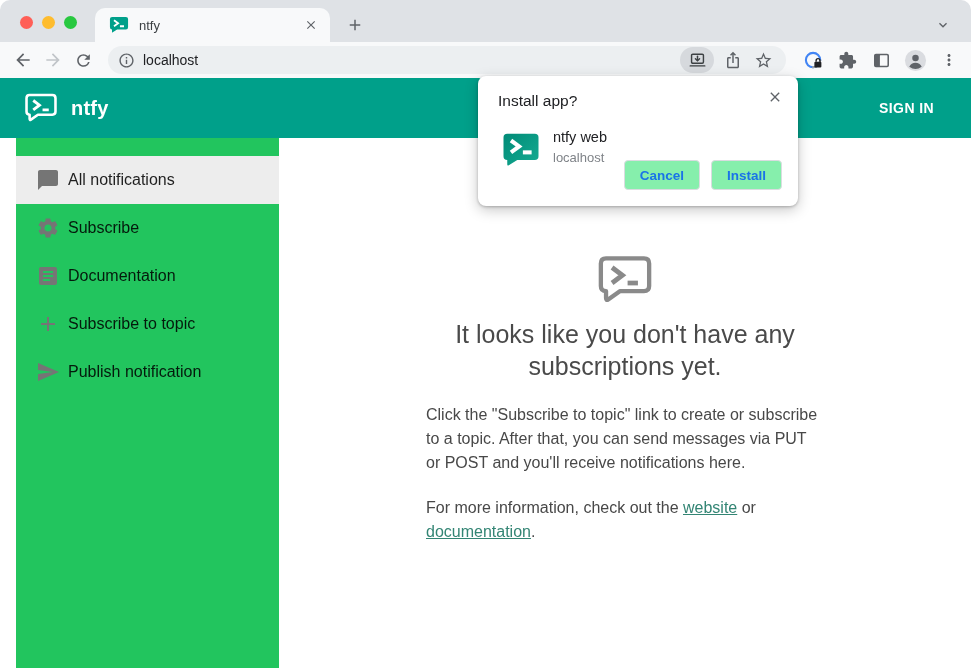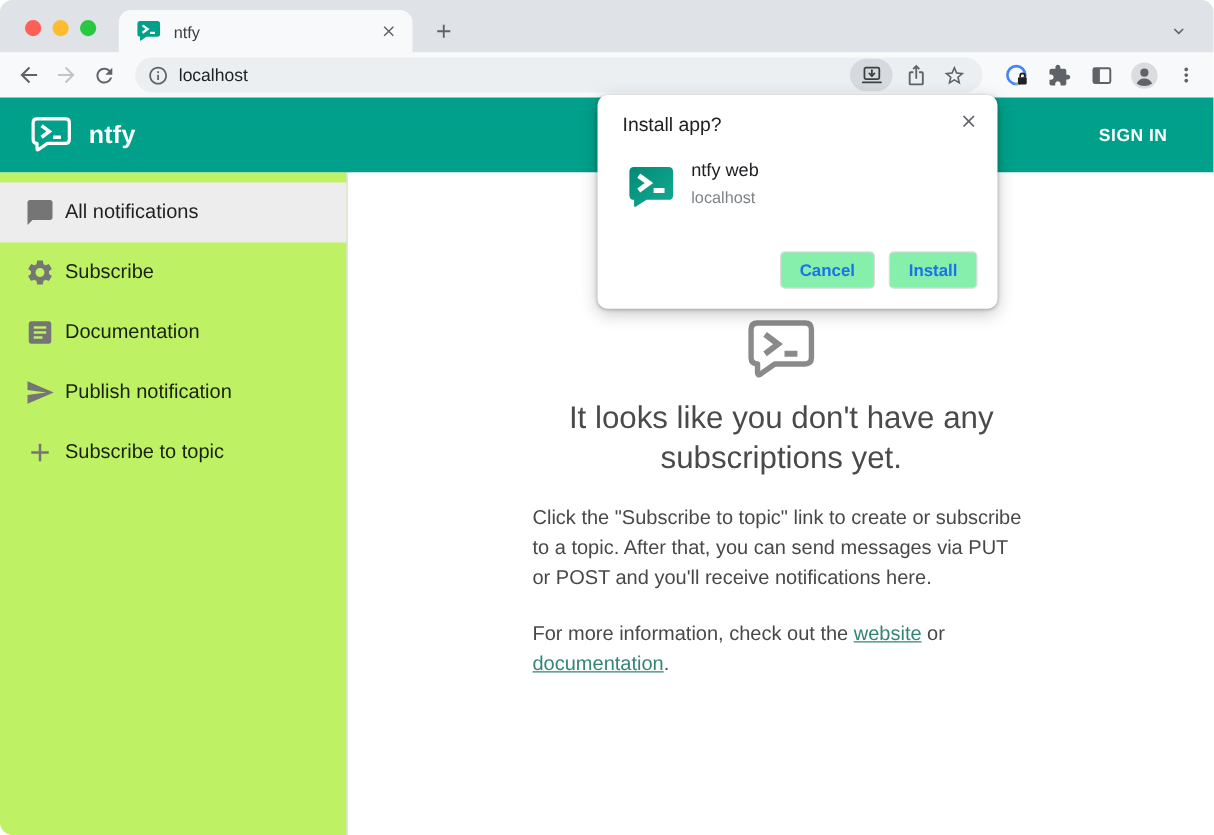--- a/index.html
+++ b/index.html
@@ -32,35 +32,35 @@
 
   
   .appbar { position:absolute; left:0; top:78px; width:100%; height:60px; background:#00a08a; display:flex; align-items:center; padding:0 25px 0 24px; }
   .appbar .logo { width:34px; height:30px; }
   .appbar .brand { color:#fff; font-size:20px; font-weight:bold; margin-left:13px; letter-spacing:.2px; }
   .appbar .spacer { flex:1; }
   .btn-signin { color:#fff; font-size:14px; font-weight:bold; letter-spacing:.4px; padding:8px 12px; border-radius:4px; cursor:pointer; background:none; border:none; font-family:inherit; }
   .btn-signup { color:#fff; font-size:14px; font-weight:bold; letter-spacing:.4px; padding:8px 19px; margin-left:8px; border:1px solid rgba(255,255,255,.85); border-radius:5px; background:none; cursor:pointer; font-family:inherit; }
 
   
-  .sidebar { position:absolute; left:0; top:138px; width:278px; bottom:0; background:#bef264; border-right:1px solid #e2e2e2; padding-top:8px; }
+  .sidebar { position:absolute; left:16px; top:138px; width:278px; bottom:0; background:#22c55e; border-right:1px solid #e2e2e2; padding-top:18px; }
   .side-item { height:48px; display:flex; align-items:center; padding-left:20px; cursor:pointer; }
   .side-item.selected { background:#ededed; }
   .side-item .ic { width:24px; height:24px; margin-right:8px; display:flex; align-items:center; justify-content:center; flex:0 0 auto; }
   .side-item .lbl { font-size:16px; color:rgba(0,0,0,.87); }
 
   .main { position:absolute; left:279px; top:138px; right:0; bottom:0; background:#fff; }
   .content { width:398px; margin:0 auto; padding-top:117px; }
   .content .big-logo { display:block; margin:0 auto; width:56px; height:50px; }
   .content h2 { margin-top:13px; font-size:25px; font-weight:400; color:#4a4a4a; text-align:center; line-height:32px; }
   .content p { margin-top:21px; font-size:16px; color:#484848; line-height:24px; }
   .content a { color:#338574; text-decoration:underline; cursor:pointer; }
 
   
-  .dialog { position:absolute; left:478px; top:76px; width:320px; height:171px; background:#fff; border-radius:8px; box-shadow:0 1px 3px rgba(0,0,0,.24), 0 4px 14px rgba(0,0,0,.22); z-index:50; padding:16px 20px; }
+  .dialog { position:absolute; left:478px; top:76px; width:320px; height:130px; background:#fff; border-radius:8px; box-shadow:0 1px 3px rgba(0,0,0,.24), 0 4px 14px rgba(0,0,0,.22); z-index:50; padding:16px 20px; }
   .dialog .dlg-title { font-size:15.5px; color:#202124; }
   .dialog .dlg-close { position:absolute; top:10px; right:12px; width:22px; height:22px; display:flex; align-items:center; justify-content:center; cursor:pointer; }
   .dlg-row { display:flex; margin-top:18px; }
   .dlg-appicon { width:40px; height:40px; margin-left:3px; flex:0 0 auto; }
   .dlg-meta { margin-left:12px; padding-top:1px; }
   .dlg-appname { font-size:14.5px; color:#202124; }
   .dlg-origin { font-size:13px; color:#7f8388; margin-top:5px; }
   .dlg-actions { position:absolute; right:16px; bottom:16px; display:flex; gap:11px; }
   .dlg-btn { height:30px; min-width:70px; padding:0 15px; background:#86efac; border:1px solid #dadce0; border-radius:4px; color:#1a73e8; font-size:13.5px; font-weight:bold; font-family:inherit; cursor:pointer; }
 
@@ -215,32 +215,32 @@
       <span class="ic">
         <svg viewBox="0 0 24 24" width="24" height="24">
             <path d="M19 3H5c-1.1 0-2 .9-2 2v14c0 1.1.9 2 2 2h14c1.1 0 2-.9 2-2V5c0-1.1-.9-2-2-2zm-5 14H7v-2h7v2zm3-4H7v-2h10v2zm0-4H7V7h10v2z" fill="#757575"></path>
           </svg>
       </span>
       <span class="lbl">Documentation</span>
     </div>
     <div class="side-item">
       <span class="ic">
         <svg viewBox="0 0 24 24" width="24" height="24">
+            <path d="M19 13h-6v6h-2v-6H5v-2h6V5h2v6h6v2z" fill="#757575"></path>
+          </svg>
+      </span>
+      <span class="lbl">Subscribe to topic</span>
+    </div>
+    <div class="side-item">
+      <span class="ic">
+        <svg viewBox="0 0 24 24" width="24" height="24">
             <path d="M4 8.25l7.51 1-7.5-3.22zm.01 9.72l7.5-3.22-7.51 1zM2.01 3L2 10l15 2-15 2 .01 7L23 12z" fill="#757575"></path>
           </svg>
       </span>
       <span class="lbl">Publish notification</span>
-    </div>
-    <div class="side-item">
-      <span class="ic">
-        <svg viewBox="0 0 24 24" width="24" height="24">
-            <path d="M19 13h-6v6h-2v-6H5v-2h6V5h2v6h6v2z" fill="#757575"></path>
-          </svg>
-      </span>
-      <span class="lbl">Subscribe to topic</span>
     </div>
   </nav>
 
   <main class="main">
     <div class="content">
       <span class="big-logo">
         <svg viewBox="0 0 64 58" width="56" height="50">
           <path d="M10 4 H54 Q60 4 60 10 V36 Q60 42 54 42 H26 L12.5 51.5 Q10 53.2 10 50 V42 Q4 42 4 36 V10 Q4 4 10 4 Z" fill="none" stroke="#8a8a8a" stroke-width="5" stroke-linejoin="round"></path>
           <polyline points="17,14.5 29,23.5 17,32.5" fill="none" stroke="#8a8a8a" stroke-width="5.5"></polyline>
           <line x1="35" y1="32.5" x2="47" y2="32.5" stroke="#8a8a8a" stroke-width="5.5"></line>

